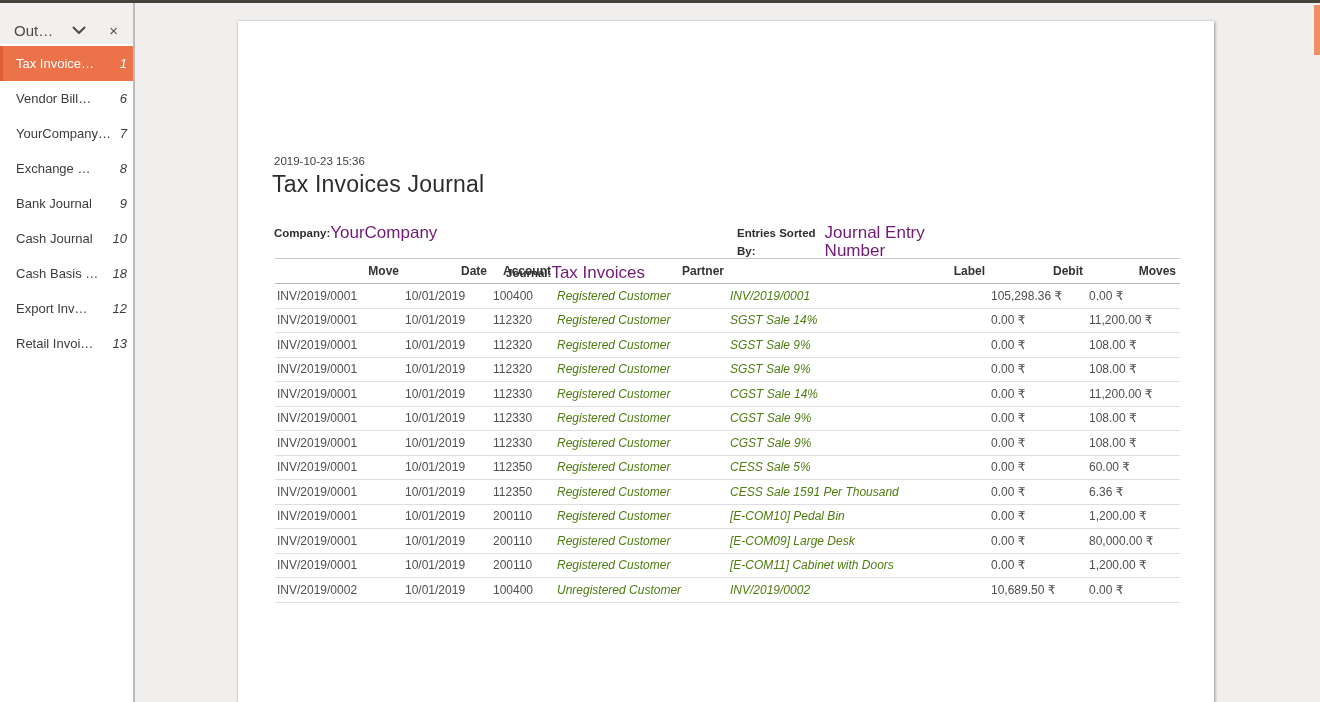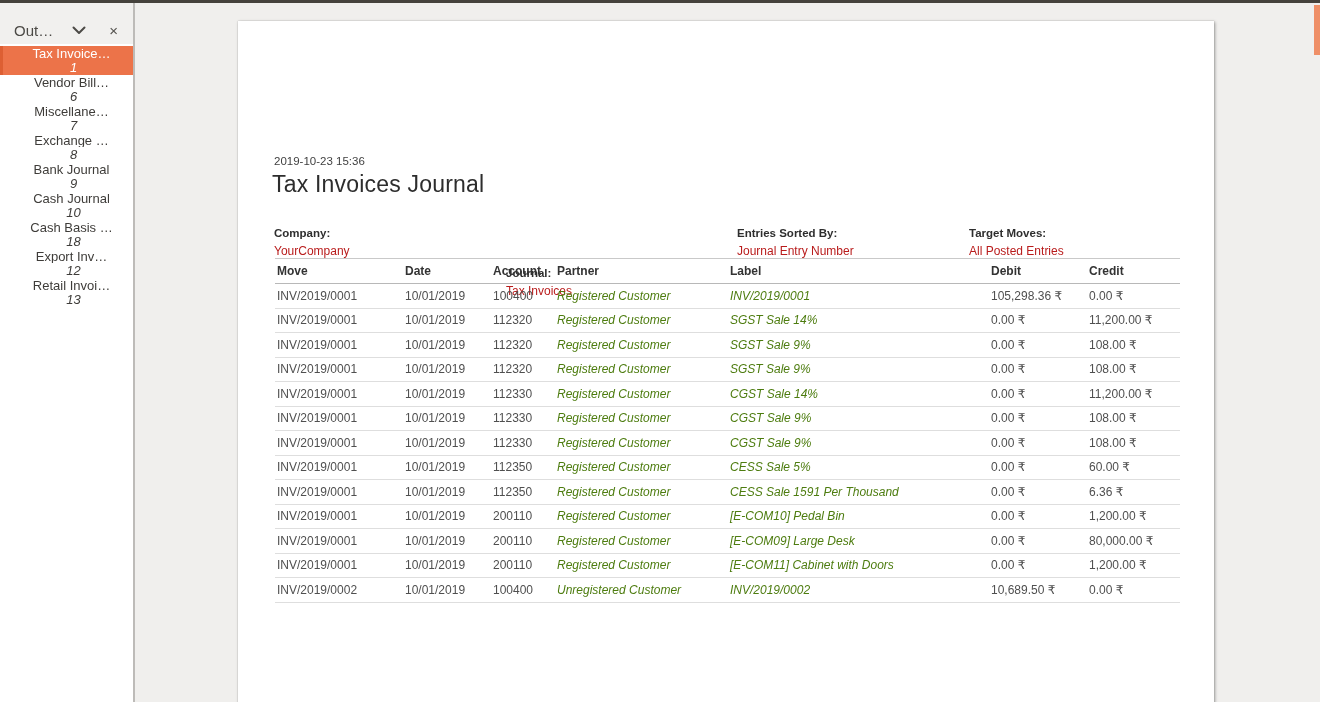--- a/index.html
+++ b/index.html
@@ -30,22 +30,22 @@
     font-size:15px; color:#4c4a46; flex:0 0 auto; margin-right:14px;
   }
   .icon-btn {
     background:transparent; border:none; cursor:pointer;
     display:flex; align-items:center; justify-content:center;
     width:24px; height:24px; color:#4c4a46;
   }
   .icon-btn.close-btn { margin-left:12px; font-size:15px; line-height:1; color:#55534f; }
   .outline-list { list-style:none; margin-top:2px; }
   .outline-item {
-    height:29px; display:flex; align-items:center;
-    padding:0 6px 0 16px; font-size:13px; color:#3e3c39; cursor:pointer;flex-direction:column;
+    height:35px; display:flex; align-items:center;
+    padding:0 6px 0 16px; font-size:13px; color:#3e3c39; cursor:pointer;
   }
   .outline-item .item-label {
     flex:1 1 auto; white-space:nowrap; overflow:hidden;
   }
   .outline-item .item-page {
     flex:0 0 auto; font-style:italic; text-align:right; padding-left:4px;
   }
   .outline-item.selected {
     background:#ec7349; color:#ffffff; border-left:3px solid #dd5f33;
     padding-left:13px;
@@ -61,30 +61,30 @@
     position:absolute; left:36px; top:134px;
     font-size:11.5px; color:#3f3f3f;
   }
   .doc-title {
     position:absolute; left:34px; top:150px;
     font-size:23px; font-weight:400; color:#2d2d2d; letter-spacing:0.2px;
   }
   .meta-row {
     position:absolute; left:36px; top:203px; display:flex; width:905px;
   }
-  .meta-col { display:flex; flex-direction:column; }
+  .meta-col { display:flex; }
   .meta-label { font-size:11.5px; font-weight:bold; color:#2e2e2e; line-height:18px; }
-  .meta-value { font-size:12px; color:#b91c1c; line-height:18px; }
+  .meta-value { font-size:17px; color:#701a75; line-height:18px; }
   
   .journal-table {
     position:absolute; left:37px; top:237px; width:905px;
     border-collapse:collapse; table-layout:fixed;
   }
   .journal-table th {
-    font-size:12px; font-weight:bold; color:#333333; text-align:left;
+    font-size:12px; font-weight:bold; color:#333333; text-align:right;
     height:25px; vertical-align:middle; padding:0 4px 0 2px;
     border-top:1px solid #c9c9c9; border-bottom:1px solid #b8b8b8;
     white-space:nowrap; overflow:hidden;
   }
   .journal-table td {
     font-size:12px; height:24.5px; vertical-align:middle;
     padding:0 4px 0 2px; border-bottom:1px solid #dedede;
     white-space:nowrap; overflow:hidden;
   }
   .journal-table td.c-move, .journal-table td.c-date, .journal-table td.c-account,
@@ -110,21 +110,21 @@
   <ul class="outline-list" id="outline-list">
       <li class="outline-item selected">
         <span class="item-label">Tax Invoice…</span>
         <span class="item-page">1</span>
       </li>
       <li class="outline-item">
         <span class="item-label">Vendor Bill…</span>
         <span class="item-page">6</span>
       </li>
       <li class="outline-item">
-        <span class="item-label">Miscellane…</span>
+        <span class="item-label">YourCompany…</span>
         <span class="item-page">7</span>
       </li>
       <li class="outline-item">
         <span class="item-label">Exchange …</span>
         <span class="item-page">8</span>
       </li>
       <li class="outline-item">
         <span class="item-label">Bank Journal</span>
         <span class="item-page">9</span>
       </li>
@@ -157,44 +157,40 @@
           <span class="meta-value">YourCompany</span>
         </div>
         <div class="meta-col" style="width: 231px; margin-top: 40px;">
           <span class="meta-label">Journal:</span>
           <span class="meta-value">Tax Invoices</span>
         </div>
         <div class="meta-col" style="width: 232px;">
           <span class="meta-label">Entries Sorted By:</span>
           <span class="meta-value">Journal Entry Number</span>
         </div>
-        <div class="meta-col" style="width: 210px;">
-          <span class="meta-label">Target Moves:</span>
-          <span class="meta-value">All Posted Entries</span>
-        </div>
       </div>
     <table class="journal-table">
       <colgroup id="table-cols">
           <col style="width: 128px;">
           <col style="width: 88px;">
           <col style="width: 64px;">
           <col style="width: 173px;">
           <col style="width: 261px;">
           <col style="width: 98px;">
           <col style="width: 93px;">
         </colgroup>
       <thead>
           <tr id="table-head-row">
             <th>Move</th>
             <th>Date</th>
             <th>Account</th>
             <th>Partner</th>
             <th>Label</th>
             <th>Debit</th>
-            <th>Credit</th>
+            <th>Moves</th>
           </tr>
         </thead>
       <tbody id="table-body">
           <tr>
             <td class="c-move">INV/2019/0001</td>
             <td class="c-date">10/01/2019</td>
             <td class="c-account">100400</td>
             <td class="c-partner">Registered Customer</td>
             <td class="c-label">INV/2019/0001</td>
             <td class="c-debit">105,298.36 ₹</td>

